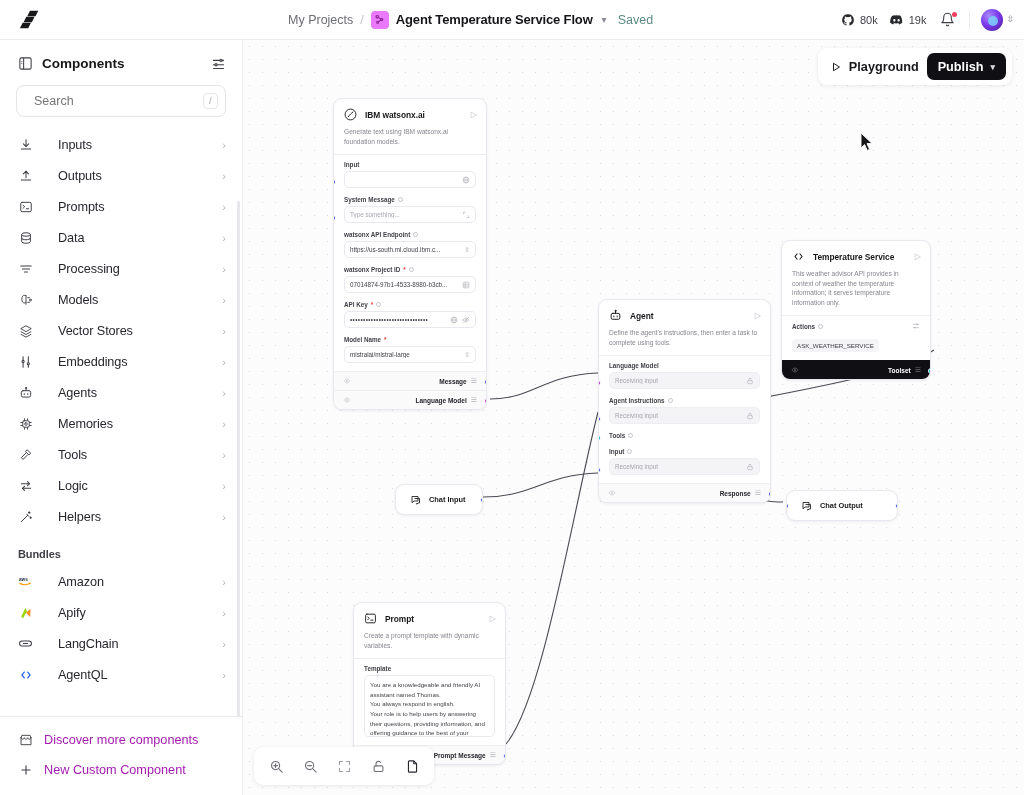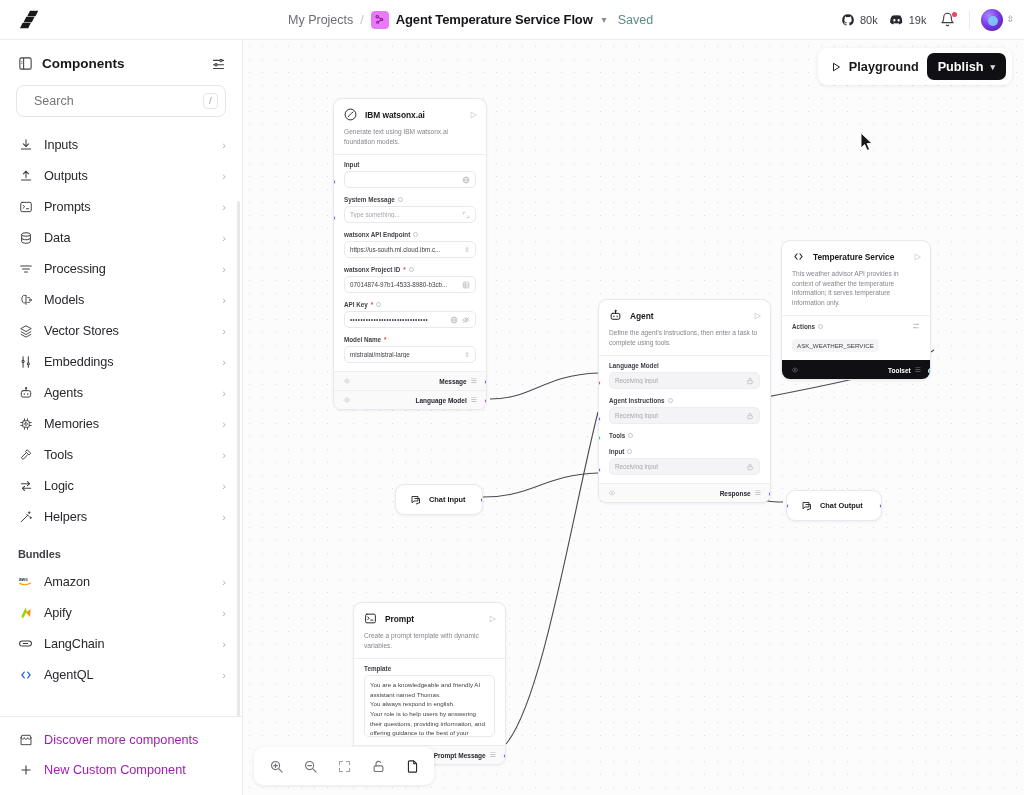--- a/index.html
+++ b/index.html
@@ -66,21 +66,21 @@
   .search-input {
     border: 0; outline: 0; font-size: 12.5px; color: #9b9ba3; flex: 1;
     font-family: "Liberation Sans", sans-serif; background: transparent;
   }
   .slash-key {
     border: 1px solid #e6e6eb; border-radius: 4px; font-size: 9.5px; color: #a1a1aa;
     padding: 1px 5px; line-height: 1.2;
   }
   .sb-scroll { flex: 1 1 auto; overflow: hidden; position: relative; padding-bottom: 2px; }
   .cat {
-    display: flex; align-items: center; gap: 11px;
+    display: flex; align-items: center; gap: 25px;
     height: 31px; padding: 0 16px 0 18px; cursor: pointer;
   }
   .cat-ico { width: 15px; height: 15px; display: flex; align-items: center; justify-content: center; color: #3f3f46; flex: 0 0 15px; }
   .cat-label { font-size: 12.7px; color: #27272e; flex: 1; letter-spacing: -0.1px; }
   .cat-chev { font-size: 11px; color: #b4b4bd; }
   .bundles-head {
     font-size: 11px; font-weight: 700; color: #3f3f46;
     padding: 16px 16px 6px 18px; letter-spacing: -0.1px;
   }
   .sb-track {
@@ -871,21 +871,21 @@
             <svg width="12" height="12" viewBox="0 0 24 24" fill="none" stroke="#18181b" stroke-width="1.7" stroke-linejoin="round">
                 <path d="M4 5h12v9H8l-4 3.5z"></path>
                 <path d="M9 9h10v9h-3l-2.5 2.5V18"></path>
               </svg>
           </span>
           <span class="mini-label">Chat Input</span>
         </div>
         <span class="port" style="right:-4px; top:12px; background:#4b4bf5;"></span>
       </div>
 
-      <div class="node" style="left:543px; top:450px; width:96px;">
+      <div class="node" style="left:543px; top:450px; width:112px;">
         <div class="mini-node">
           <span class="node-ico">
             <svg width="12" height="12" viewBox="0 0 24 24" fill="none" stroke="#18181b" stroke-width="1.7" stroke-linejoin="round">
                 <path d="M4 5h12v9H8l-4 3.5z"></path>
                 <path d="M9 9h10v9h-3l-2.5 2.5V18"></path>
               </svg>
           </span>
           <span class="mini-label">Chat Output</span>
         </div>
         <span class="port" style="left:-4px; top:12px; background:#4b4bf5;"></span>

